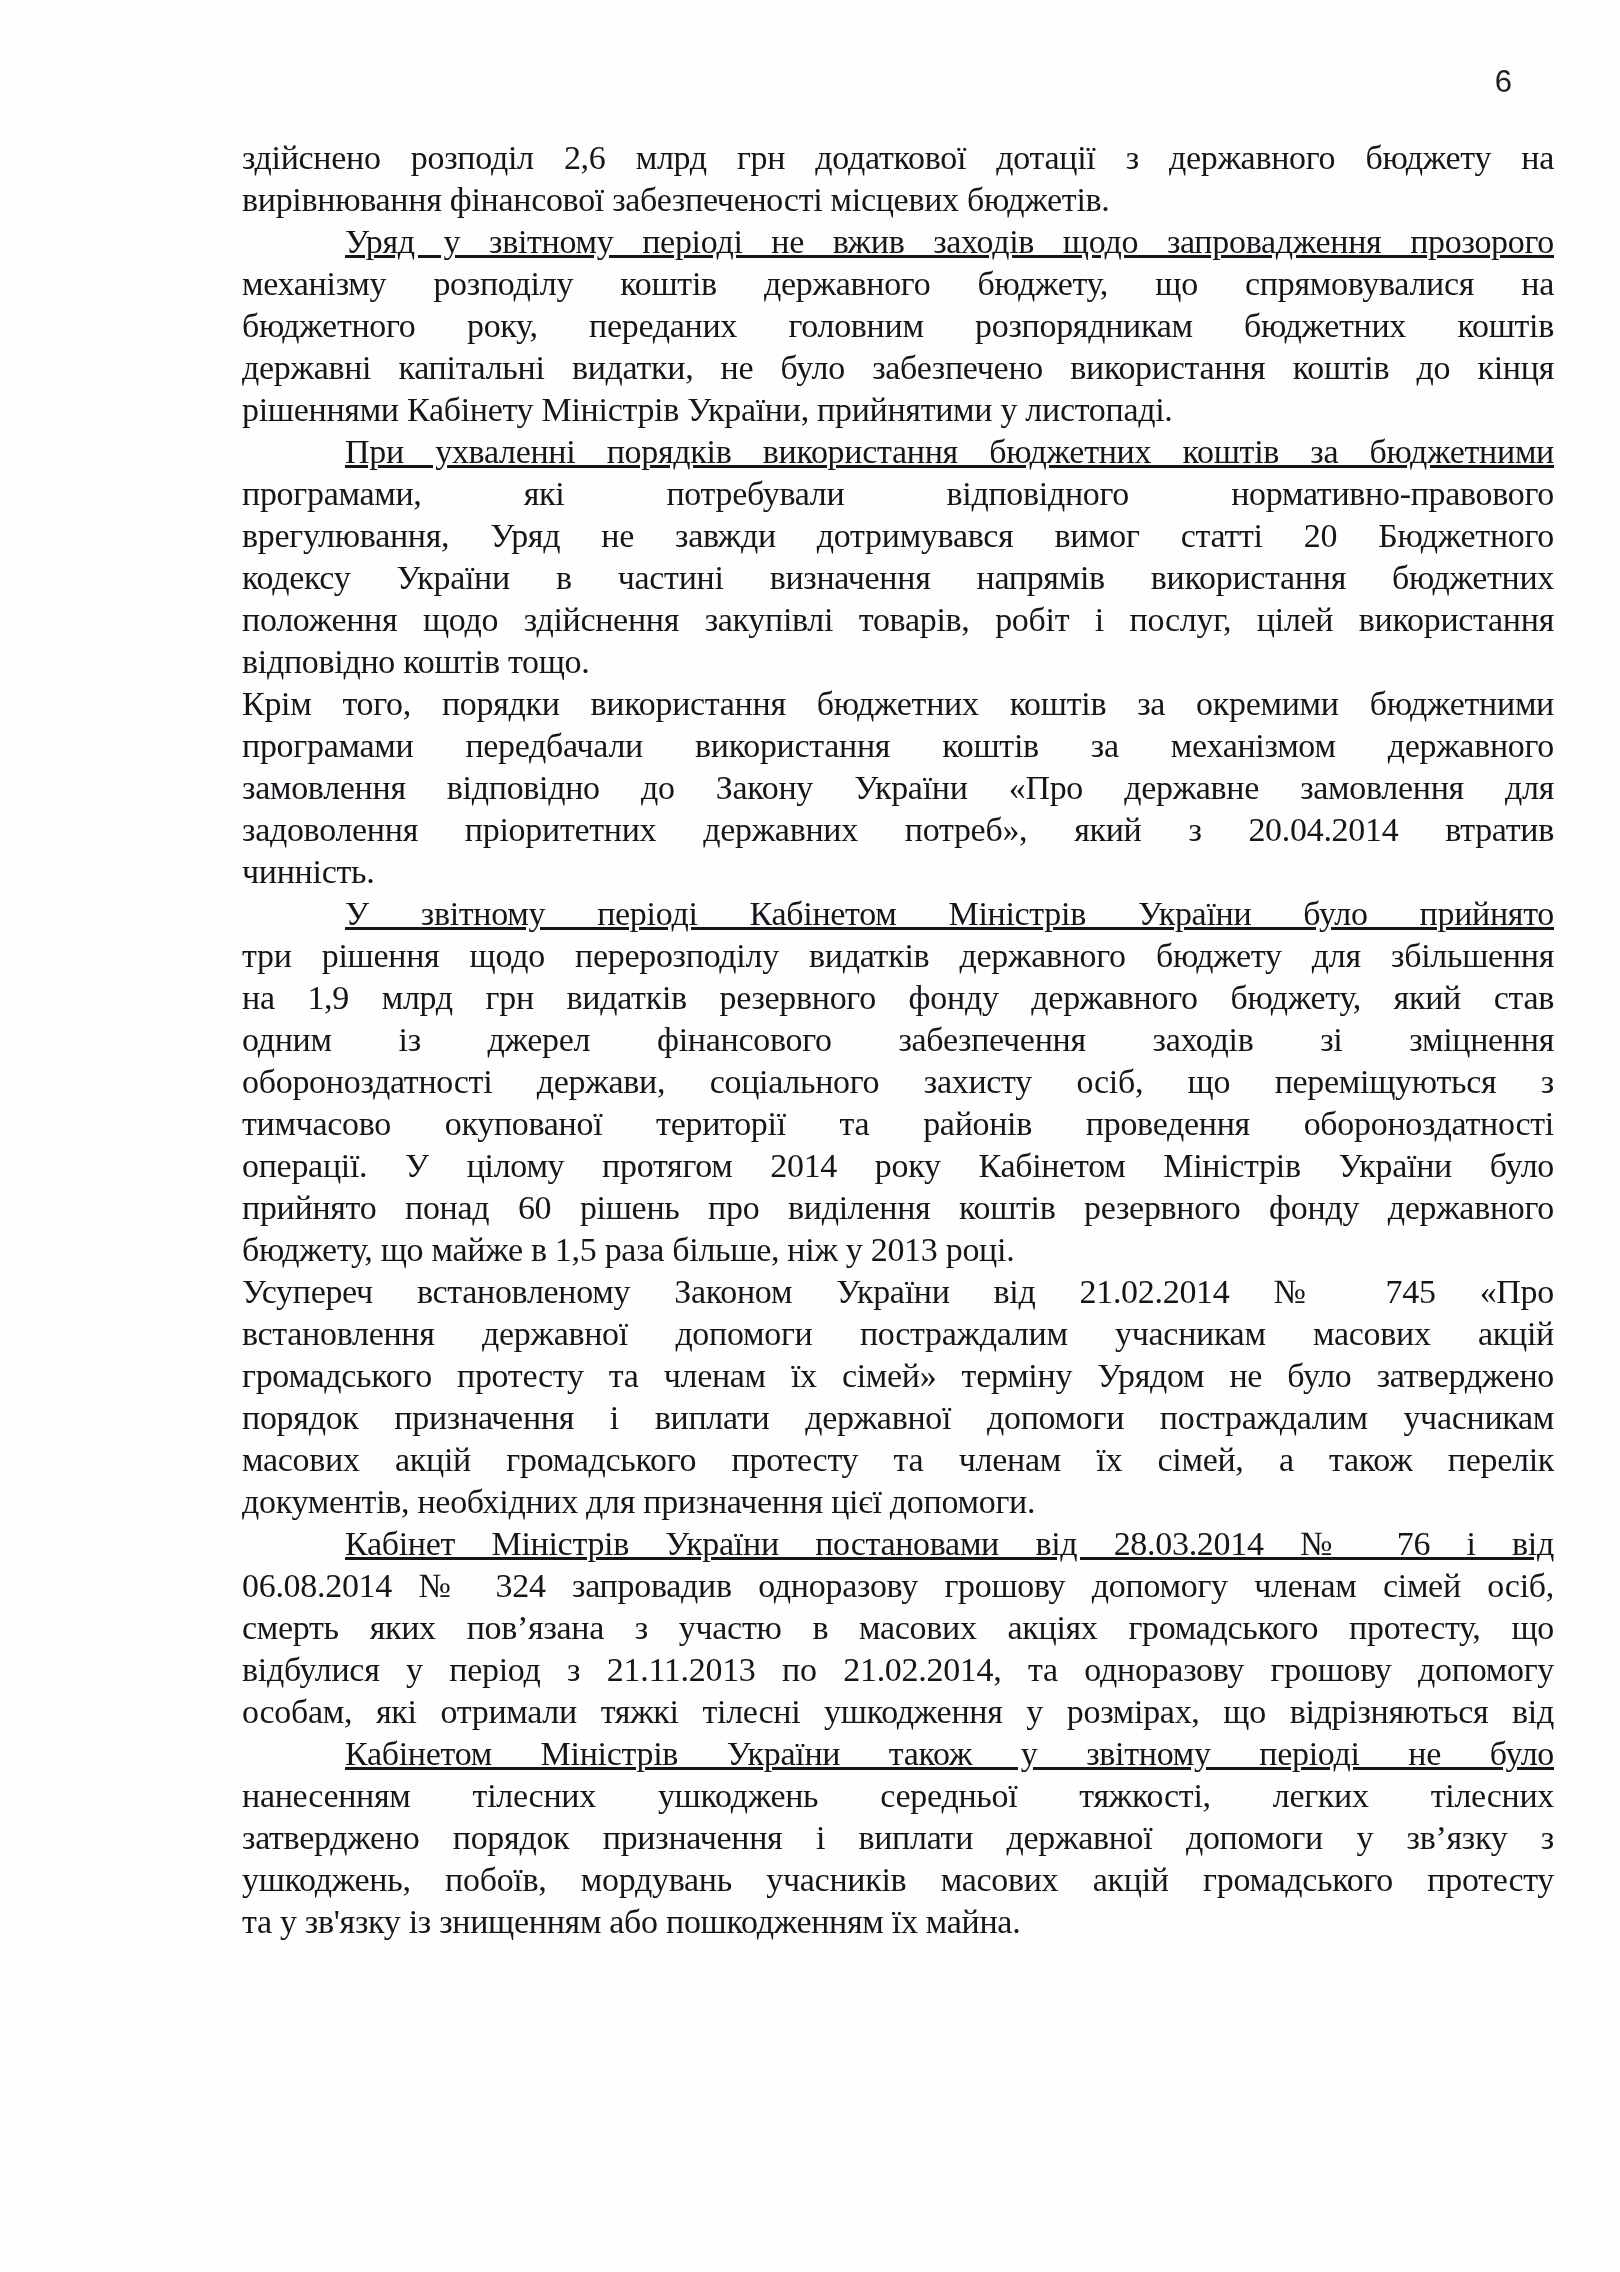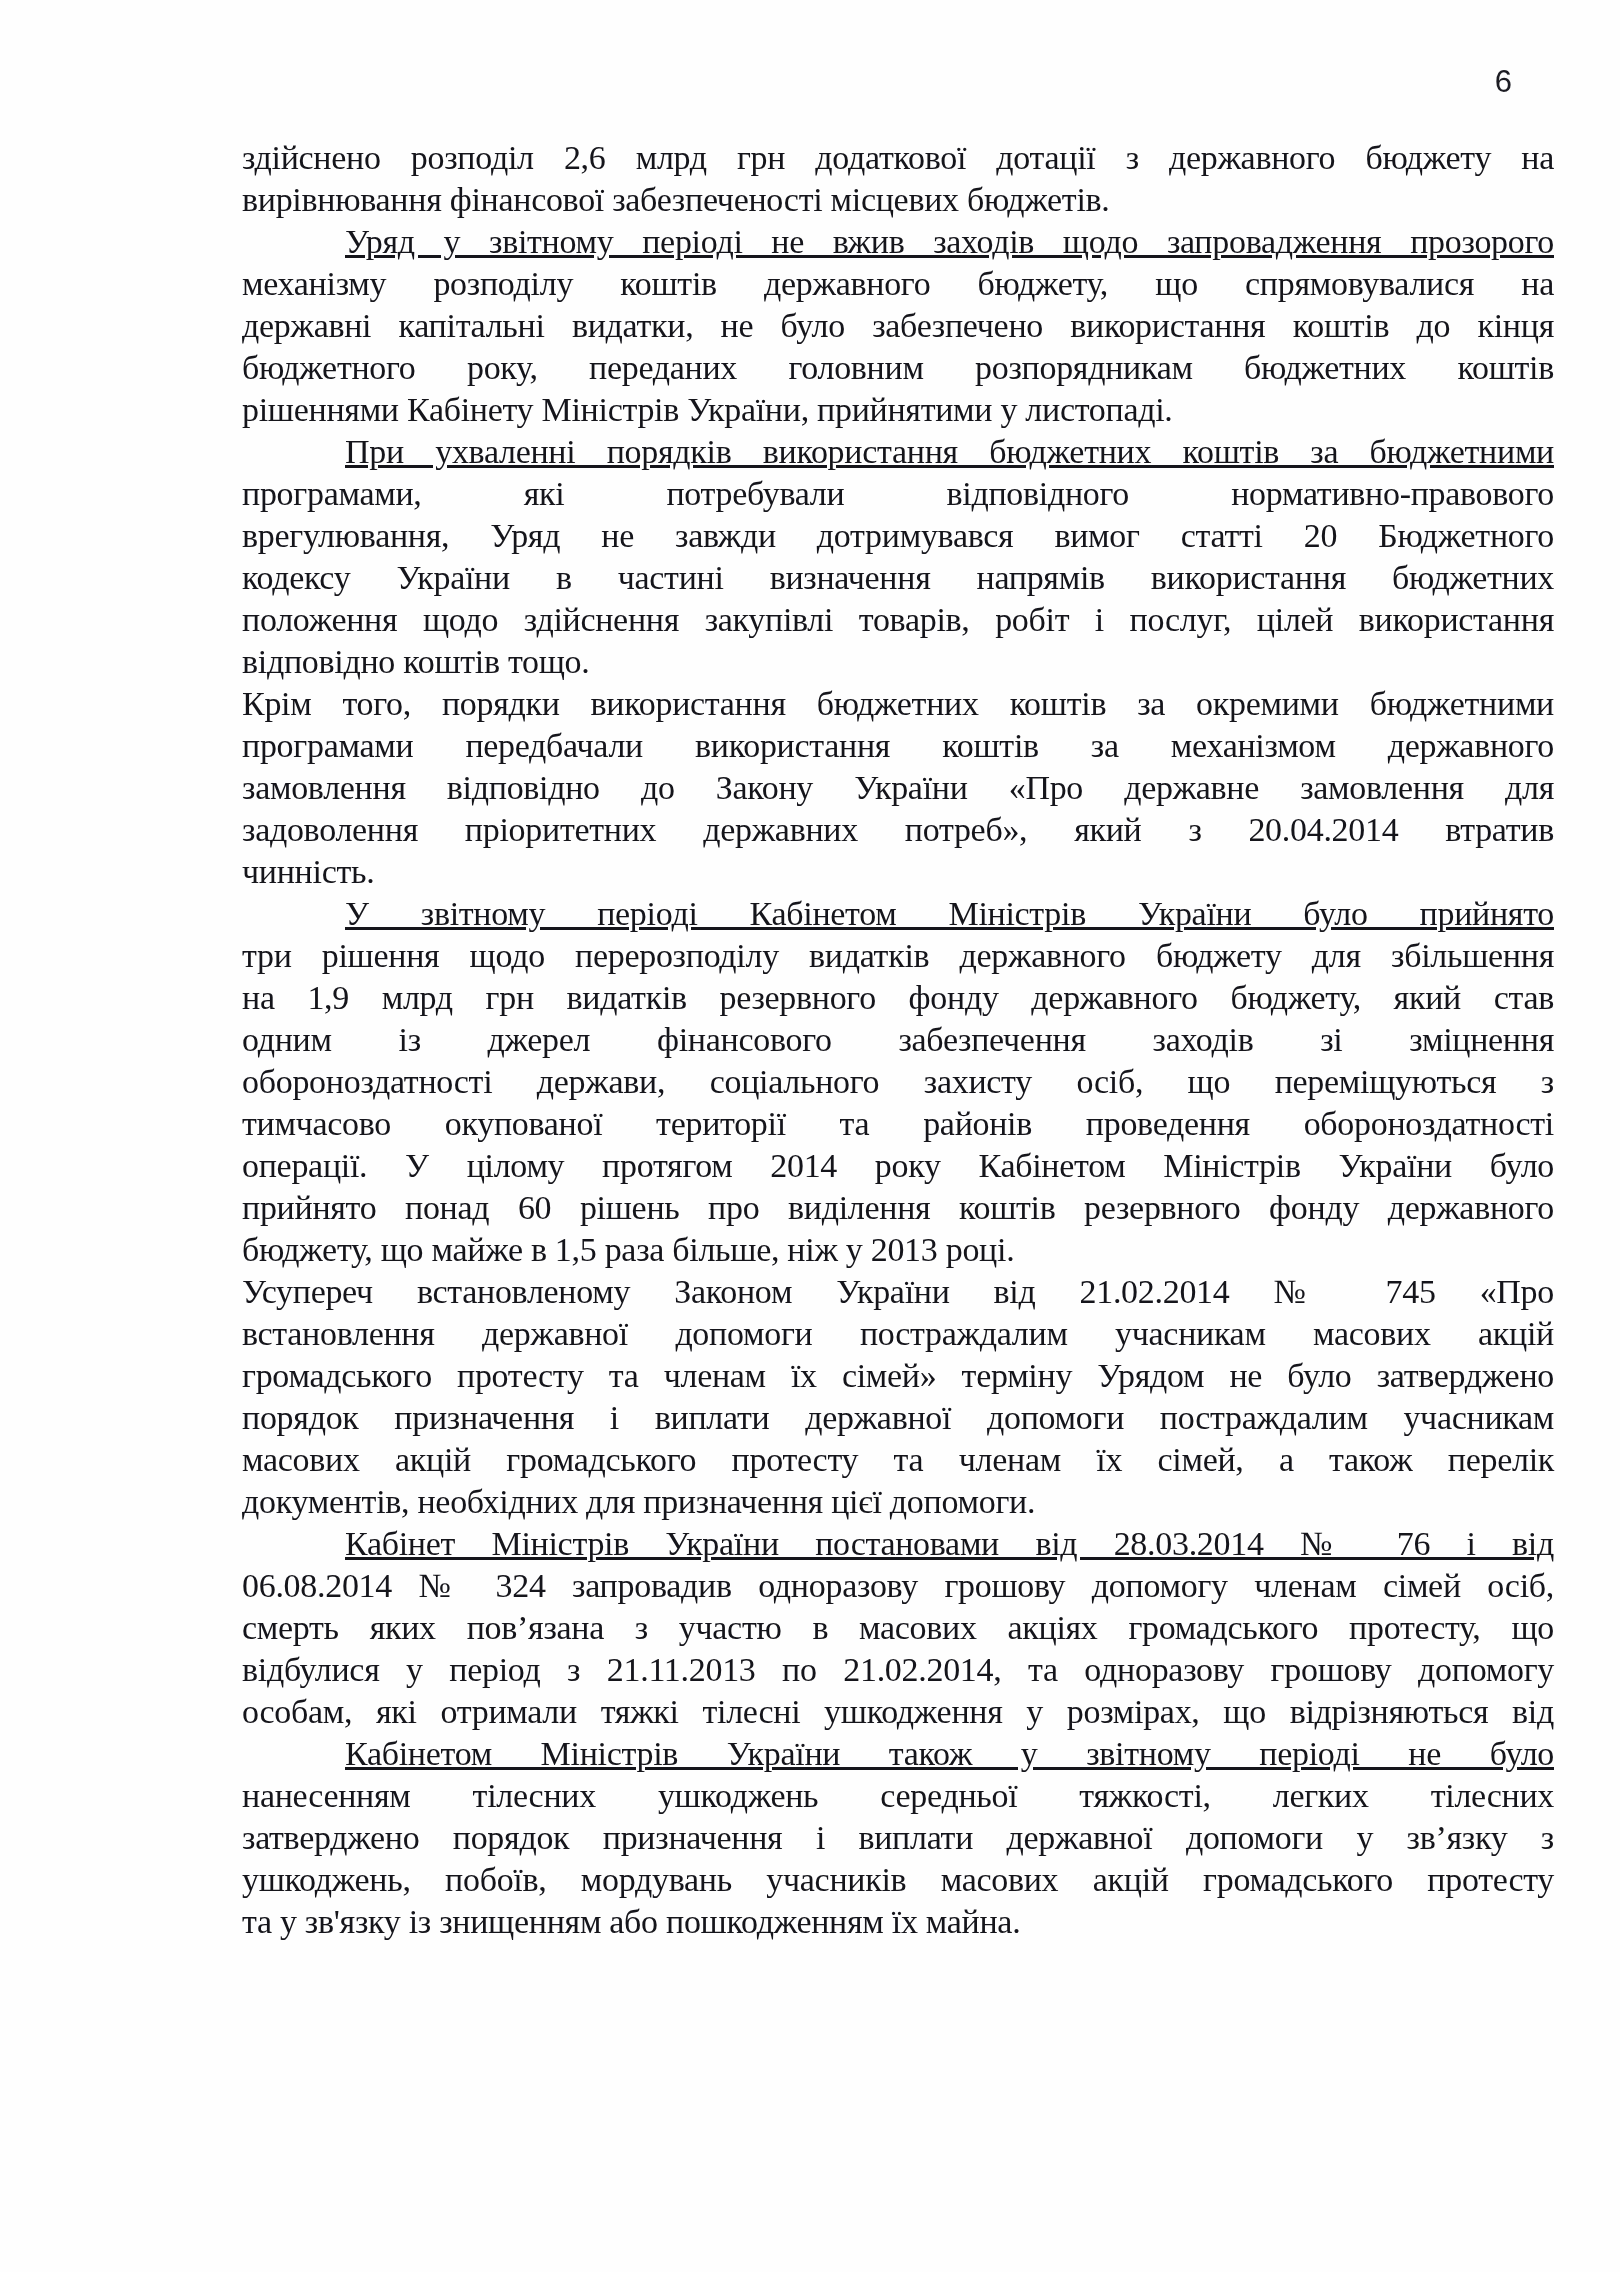--- a/index.html
+++ b/index.html
@@ -59,22 +59,22 @@
 <div class="page">
   <div class="page-number">6</div>
   <div class="content" id="content">
       <div class="paragraph">
         <div class="line">здійснено розподіл 2,6 млрд грн додаткової дотації з державного бюджету на</div>
         <div class="line last">вирівнювання фінансової забезпеченості місцевих бюджетів.</div>
       </div>
       <div class="paragraph">
         <div class="line indent">Уряд у звітному періоді не вжив заходів щодо запровадження прозорого</div>
         <div class="line">механізму розподілу коштів державного бюджету, що спрямовувалися на</div>
+        <div class="line">бюджетного року, переданих головним розпорядникам бюджетних коштів</div>
         <div class="line">державні капітальні видатки, не було забезпечено використання коштів до кінця</div>
-        <div class="line">бюджетного року, переданих головним розпорядникам бюджетних коштів</div>
         <div class="line last">рішеннями Кабінету Міністрів України, прийнятими у листопаді.</div>
       </div>
       <div class="paragraph">
         <div class="line indent">При ухваленні порядків використання бюджетних коштів за бюджетними</div>
         <div class="line">програмами, які потребували відповідного нормативно-правового</div>
         <div class="line">врегулювання, Уряд не завжди дотримувався вимог статті 20 Бюджетного</div>
         <div class="line">кодексу України в частині визначення напрямів використання бюджетних</div>
         <div class="line">положення щодо здійснення закупівлі товарів, робіт і послуг, цілей використання</div>
         <div class="line last">відповідно коштів тощо.</div>
       </div>

